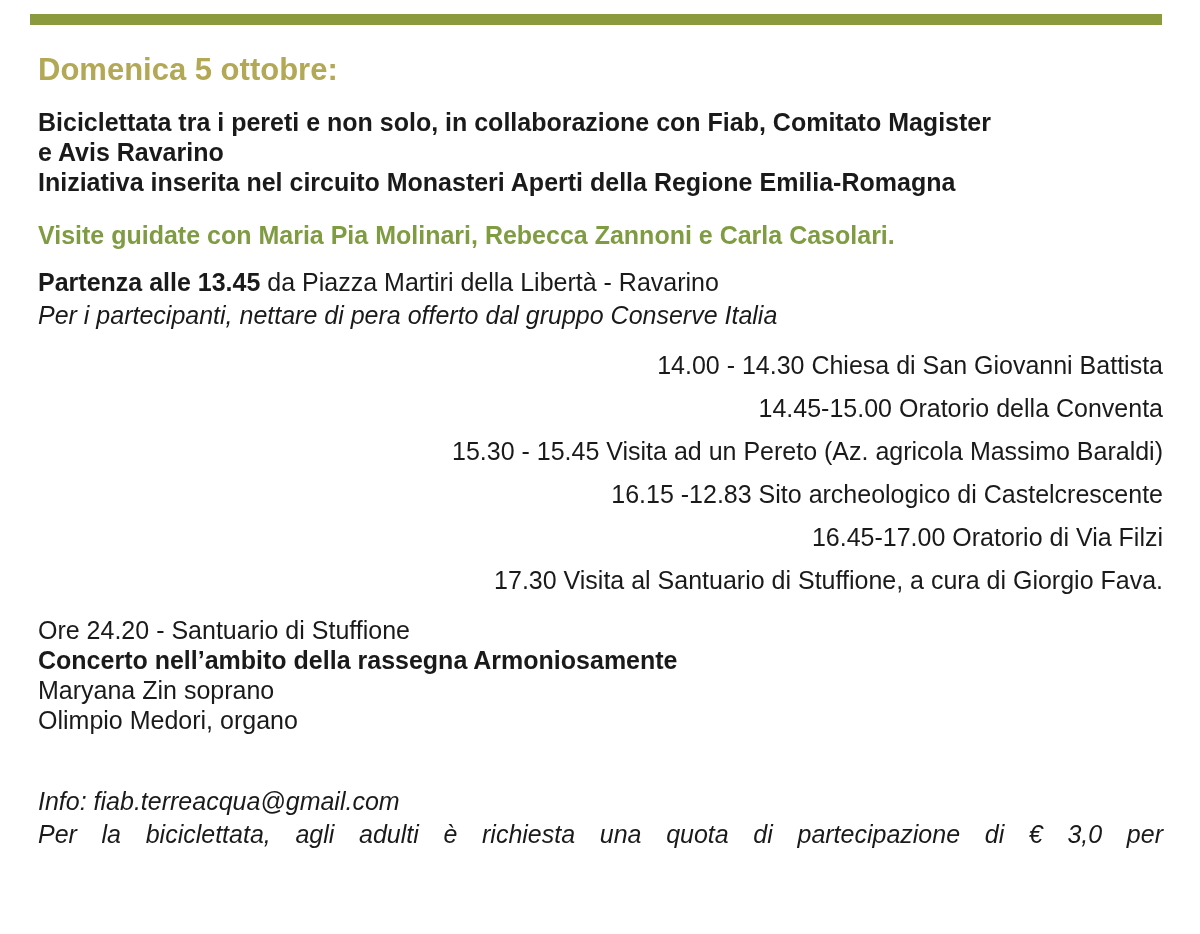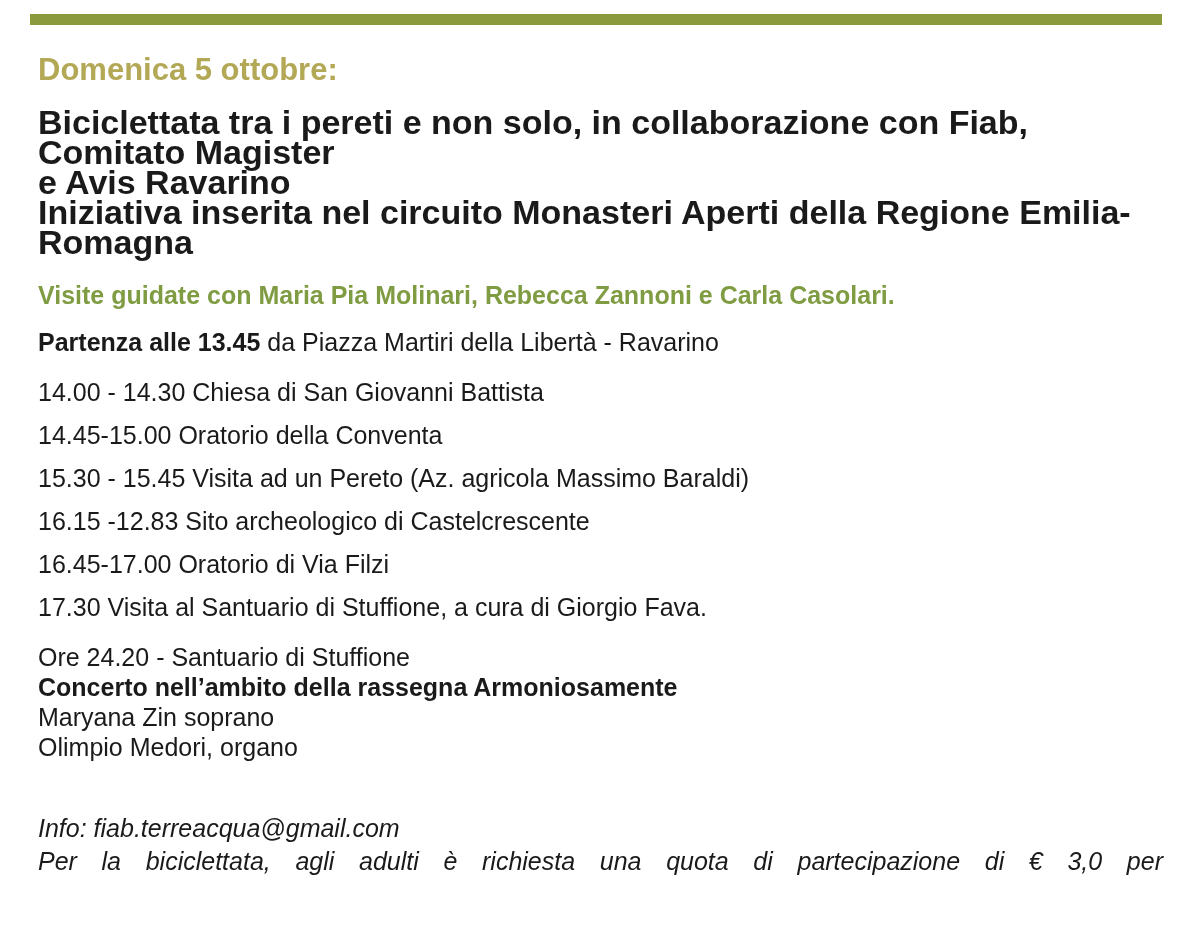--- a/index.html
+++ b/index.html
@@ -30,42 +30,42 @@
   .heading {
     margin: 52px 0 0 0;
     font-size: 31px;
     line-height: 36px;
     font-weight: 700;
     color: var(--heading, #b3a855);
   }
 
   .intro {
     margin-top: 19px;
-    font-size: 34px;
+    font-size: 25px;
     line-height: 30px;
     font-weight: 700;
   }
 
   .guides {
     margin-top: 23px;
     font-size: 25px;
     line-height: 30px;
     font-weight: 700;
     color: var(--green, #7f9c42);
   }
 
   .depart-block {
     margin-top: 16px;
     font-size: 25px;
     line-height: 33px;
   }
   .bold { font-weight: 700; }
   .italic { font-style: italic; }
 
-  .schedule { margin-top: 4px; }
+  .schedule { margin-top: 4px; text-align: right; }
   .schedule .item {
     font-size: 25px;
     line-height: 26px;
     margin-top: 17px;
   }
   .schedule .item:first-child { margin-top: 20px; }
 
   .concert {
     margin-top: 22px;
     font-size: 25px;
@@ -99,20 +99,21 @@
       <div class="line">e Avis Ravarino</div>
       <div class="line">Iniziativa inserita nel circuito Monasteri Aperti della Regione Emilia-Romagna</div>
     </div>
 
     <div class="guides">Visite guidate con Maria Pia Molinari, Rebecca Zannoni e Carla Casolari.</div>
 
     <div class="depart-block">
       <div class="line">
         <span class="bold">Partenza alle 13.45</span><span> da Piazza Martiri della Libertà - Ravarino</span>
       </div>
+      <div class="line italic">Per i partecipanti, nettare di pera offerto dal gruppo Conserve Italia</div>
     </div>
 
     <div class="schedule">
       <div class="item">14.00 - 14.30 Chiesa di San Giovanni Battista</div>
       <div class="item">14.45-15.00 Oratorio della Conventa</div>
       <div class="item">15.30 - 15.45 Visita ad un Pereto (Az. agricola Massimo Baraldi)</div>
       <div class="item">16.15 -12.83 Sito archeologico di Castelcrescente</div>
       <div class="item">16.45-17.00 Oratorio di Via Filzi</div>
       <div class="item">17.30 Visita al Santuario di Stuffione, a cura di Giorgio Fava.</div>
     </div>

